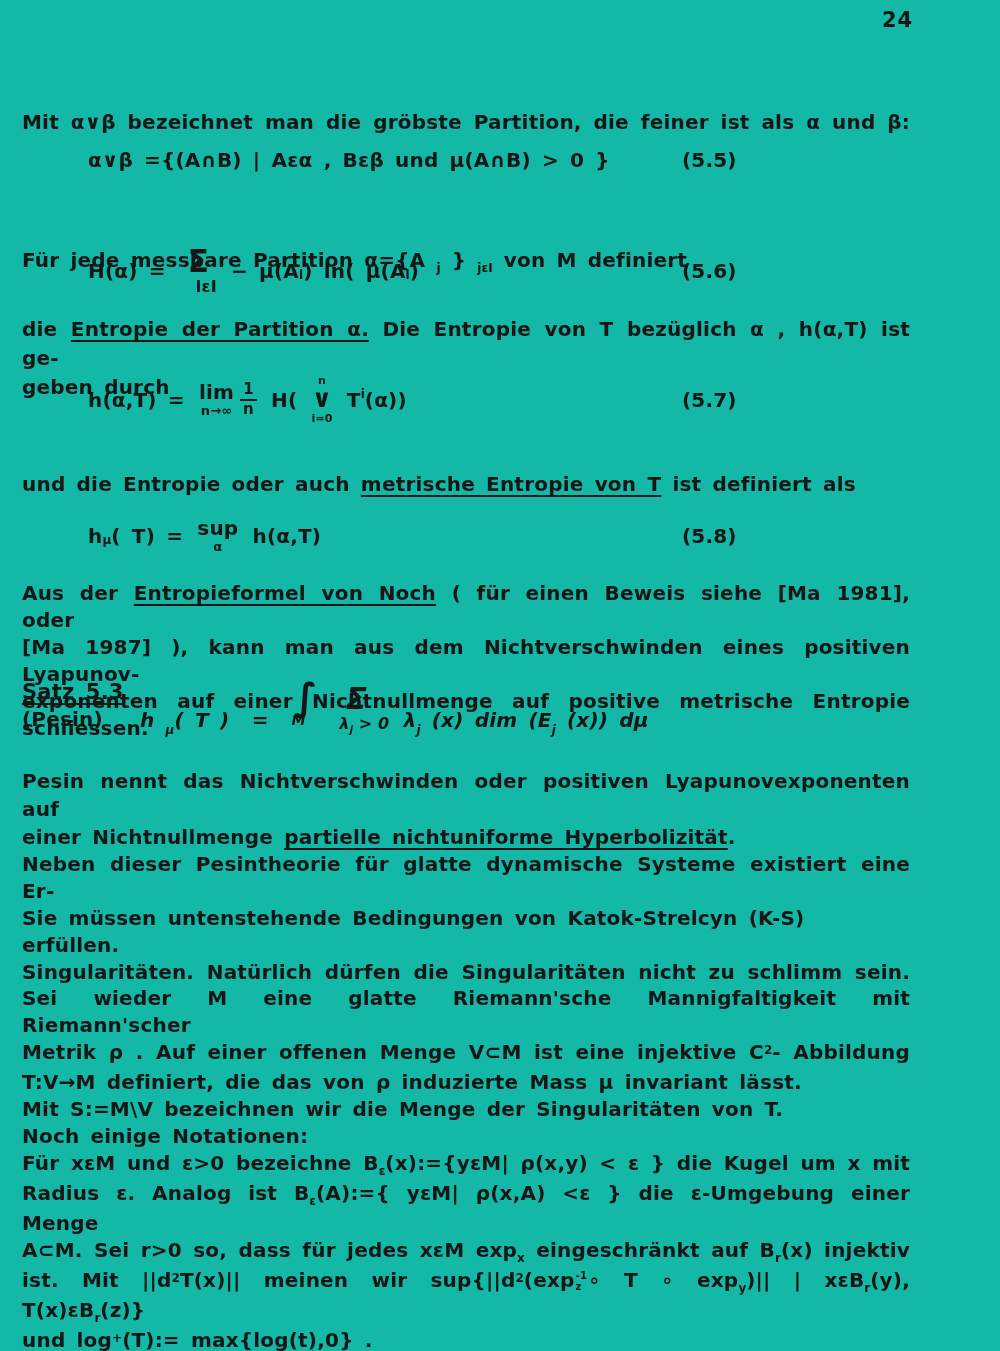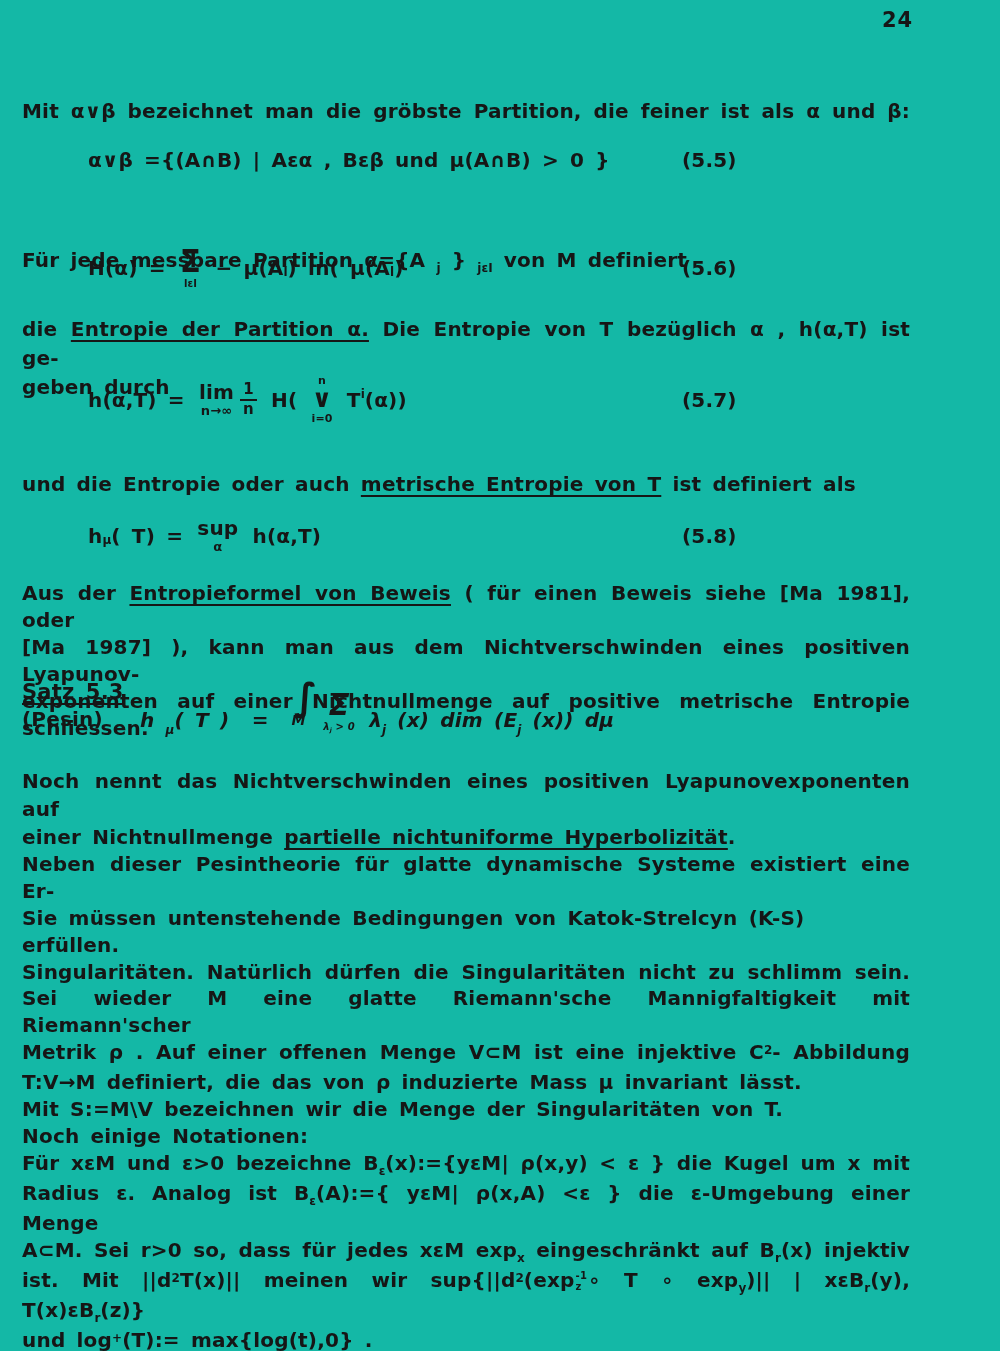--- a/index.html
+++ b/index.html
@@ -20,21 +20,21 @@
     position:absolute;left:22px;width:888px;
     font-size:20px;letter-spacing:0.2px;word-spacing:4px;
   }
   .tline{min-height:27px;}
   .p1 .tline,.p2 .tline,.p3 .tline,.p4 .tline{line-height:29px;min-height:29px;}
   .p5 .tline{line-height:27px;}
   .p6 .tline{line-height:28px;}
   .p7 .tline{line-height:27px;}
   .p8 .tline{line-height:27px;}
   .just{text-align:justify;text-align-last:justify;}
-  .p1{top:97px;}
+  .p1{top:108px;}
   .eq55{top:143px;}
   .p2{top:203px;margin-top:43px;}
   .eq56{top:246px;}
   .p3{top:315px;}
   .eq57{top:375px;}
   .p4{top:470px;}
   .eq58{top:518px;}
   .p5{top:580px;}
   .satz{top:678px;}
   .p6{top:767px;}
@@ -48,21 +48,21 @@
 
   .u{text-decoration:underline;text-decoration-thickness:2px;text-underline-offset:4px;}
   .sub{font-size:0.6em;position:relative;top:0.38em;letter-spacing:0;}
   .sup{font-size:0.6em;position:relative;top:-0.45em;letter-spacing:0;}
 
   .stack{display:inline-flex;flex-direction:column;align-items:center;line-height:1;vertical-align:middle;margin:0 3px;word-spacing:0;}
   .stack>.top{font-size:12px;line-height:1;}
   .stack>.mid{line-height:1;}
   .stack>.bot{font-size:13px;line-height:1;margin-top:2px;}
   .sum>.mid{font-size:31px;}
-  .sum>.bot{font-size:10px;}
+  .sum>.bot{font-size:16px;margin-left:16px;}
   .vee>.top{font-size:11px;}
   .vee>.mid{font-size:25px;}
   .vee>.bot{font-size:11px;}
   .lim>.mid{font-size:20px;}
   .lim>.bot{font-size:13px;}
   .frac>.top{font-size:15px;border-bottom:2px solid currentColor;padding:0 3px 2px;}
   .frac>.bot{font-size:15px;margin-top:1px;}
   .int>.mid{font-size:38px;}
   .int>.bot{font-size:14px;position:relative;left:-7px;top:-5px;}
   .supsub{display:inline-flex;flex-direction:column;align-items:flex-start;line-height:1;vertical-align:middle;margin:0 1px;}
@@ -114,37 +114,37 @@
   <div class="para p4">
       <div class="tline">und die Entropie oder  auch  <span class="u">metrische Entropie von T</span> ist definiert als</div>
     </div>
 
   <div class="eqrow eq58">
     <div class="eqx"><div class="tline">h<span class="sub">μ</span>( T) = <span class="stack lim"><span class="mid">sup</span><span class="bot">α</span></span> h(α,T)</div></div>
     <div class="eqnum">(5.8)</div>
   </div>
 
   <div class="para p5">
-      <div class="tline just">Aus der <span class="u">Entropieformel von Beweis</span> ( für einen Beweis siehe [Ma 1981], oder</div>
+      <div class="tline just">Aus der <span class="u">Entropieformel von Noch</span> ( für einen Beweis siehe [Ma 1981], oder</div>
       <div class="tline just">[Ma 1987] ), kann man aus dem Nichtverschwinden eines positiven Lyapunov-</div>
       <div class="tline just">exponenten auf einer Nichtnullmenge auf positive metrische Entropie schliessen.</div>
     </div>
 
   <div class="satz">
     <div class="satz-left">
       <div class="satz-label">Satz 5.3</div>
       <div class="satz-sub">(Pesin)</div>
     </div>
     <div class="satz-eq">
         <div class="tline">h <span class="sub">μ</span>( T )  =  <span class="stack int"><span class="mid">∫</span><span class="bot">M</span></span> <span class="stack sum"><span class="mid">Σ</span><span class="bot">λ<span class="sub">j</span> &gt; 0</span></span> λ<span class="sub">j</span> (x) dim (E<span class="sub">j</span> (x)) dμ</div>
       </div>
   </div>
 
   <div class="para p6">
-      <div class="tline just">Noch nennt das Nichtverschwinden eines positiven Lyapunovexponenten auf</div>
+      <div class="tline just">Pesin nennt das Nichtverschwinden oder positiven Lyapunovexponenten auf</div>
       <div class="tline">einer Nichtnullmenge <span class="u">partielle nichtuniforme Hyperbolizität</span>.</div>
     </div>
 
   <div class="para p7">
       <div class="tline just">Neben dieser Pesintheorie für glatte dynamische Systeme existiert eine Er-</div>
       <div class="tline">Sie müssen untenstehende Bedingungen von Katok-Strelcyn (K-S) erfüllen.</div>
       <div class="tline just">Singularitäten. Natürlich dürfen die Singularitäten nicht zu schlimm sein.</div>
     </div>
 
   <div class="para p8">

